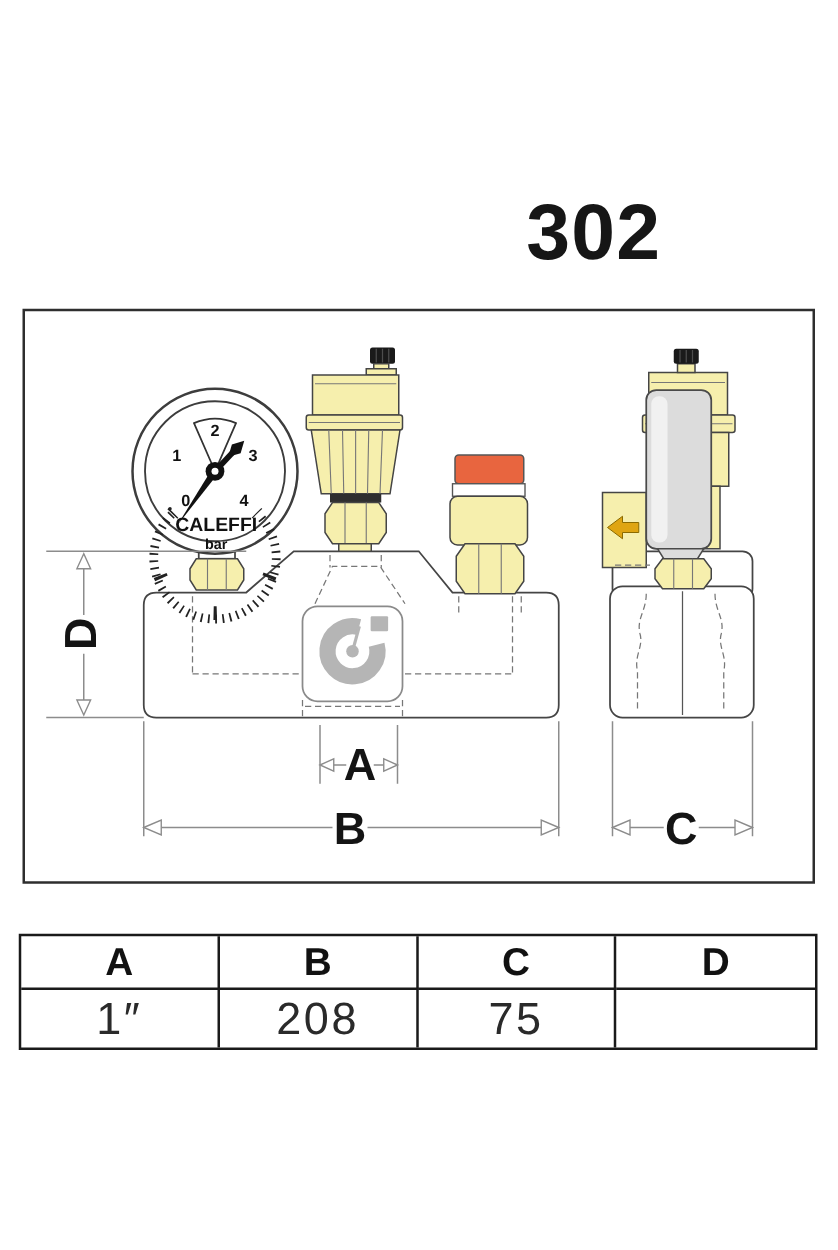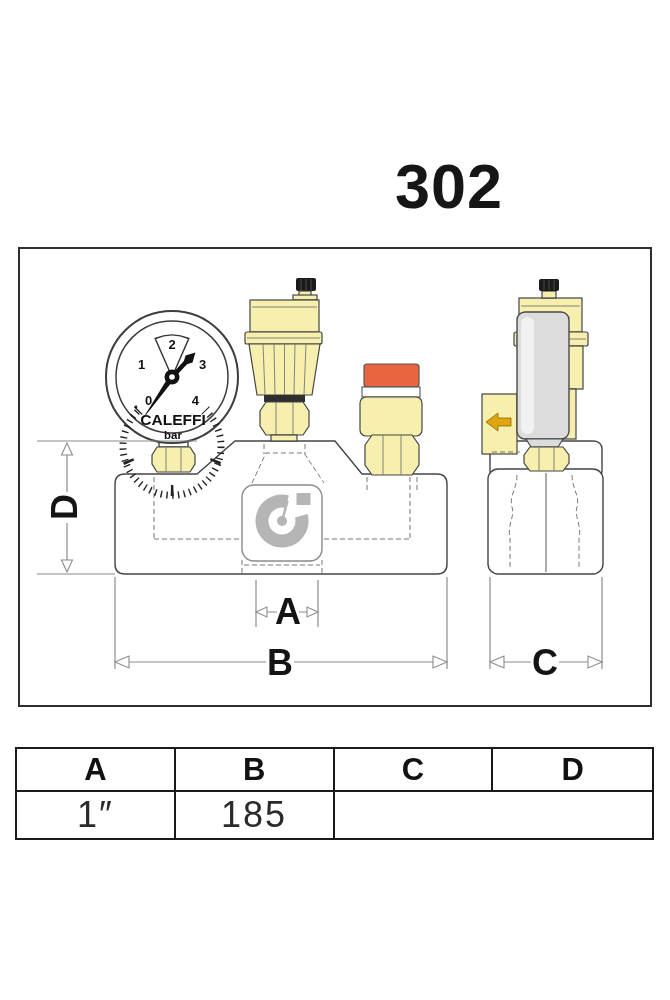--- a/index.html
+++ b/index.html
@@ -2,21 +2,21 @@
 <html style="--brass: #f6efad; --orange: #e8653f; --gray-metal: #dcdcdc; --arrow-gold: #dfa512; --logo-gray: #b5b5b5; --line: #454545; --dim: #8c8c8c;"><head>
 <meta charset="utf-8">
 <style>
   html,body{margin:0;padding:0;}
   body{
     width:670px;height:1000px;background:#ffffff;position:relative;
     font-family:"Liberation Sans", sans-serif;
     -webkit-font-smoothing:antialiased;
   }
   .title{
-    position:absolute;left:395px;top:150px;width:160px;text-align:left;
+    position:absolute;left:395px;top:150px;width:160px;text-align:center;
     font-size:63px;font-weight:700;color:#161616;letter-spacing:1px;
   }
   .frame{
     position:absolute;left:18px;top:247px;width:630px;height:456px;
     border:2px solid #2e2e2e;background:#fff;
   }
   
   .dims{
     position:absolute;left:15px;top:747px;width:635px;
     border:2.5px solid #1a1a1a;display:grid;grid-template-columns:repeat(4,1fr);
@@ -178,14 +178,15 @@
 
 </svg>
 </div>
 
 <div class="dims">
   <div class="cell hdr">A</div>
   <div class="cell hdr">B</div>
   <div class="cell hdr">C</div>
   <div class="cell hdr">D</div>
   <div class="cell val">1″</div>
-  <div class="cell val">185</div>
+  <div class="cell val">208</div>
+  <div class="cell val">75</div>
 </div>
 
 </body></html>

